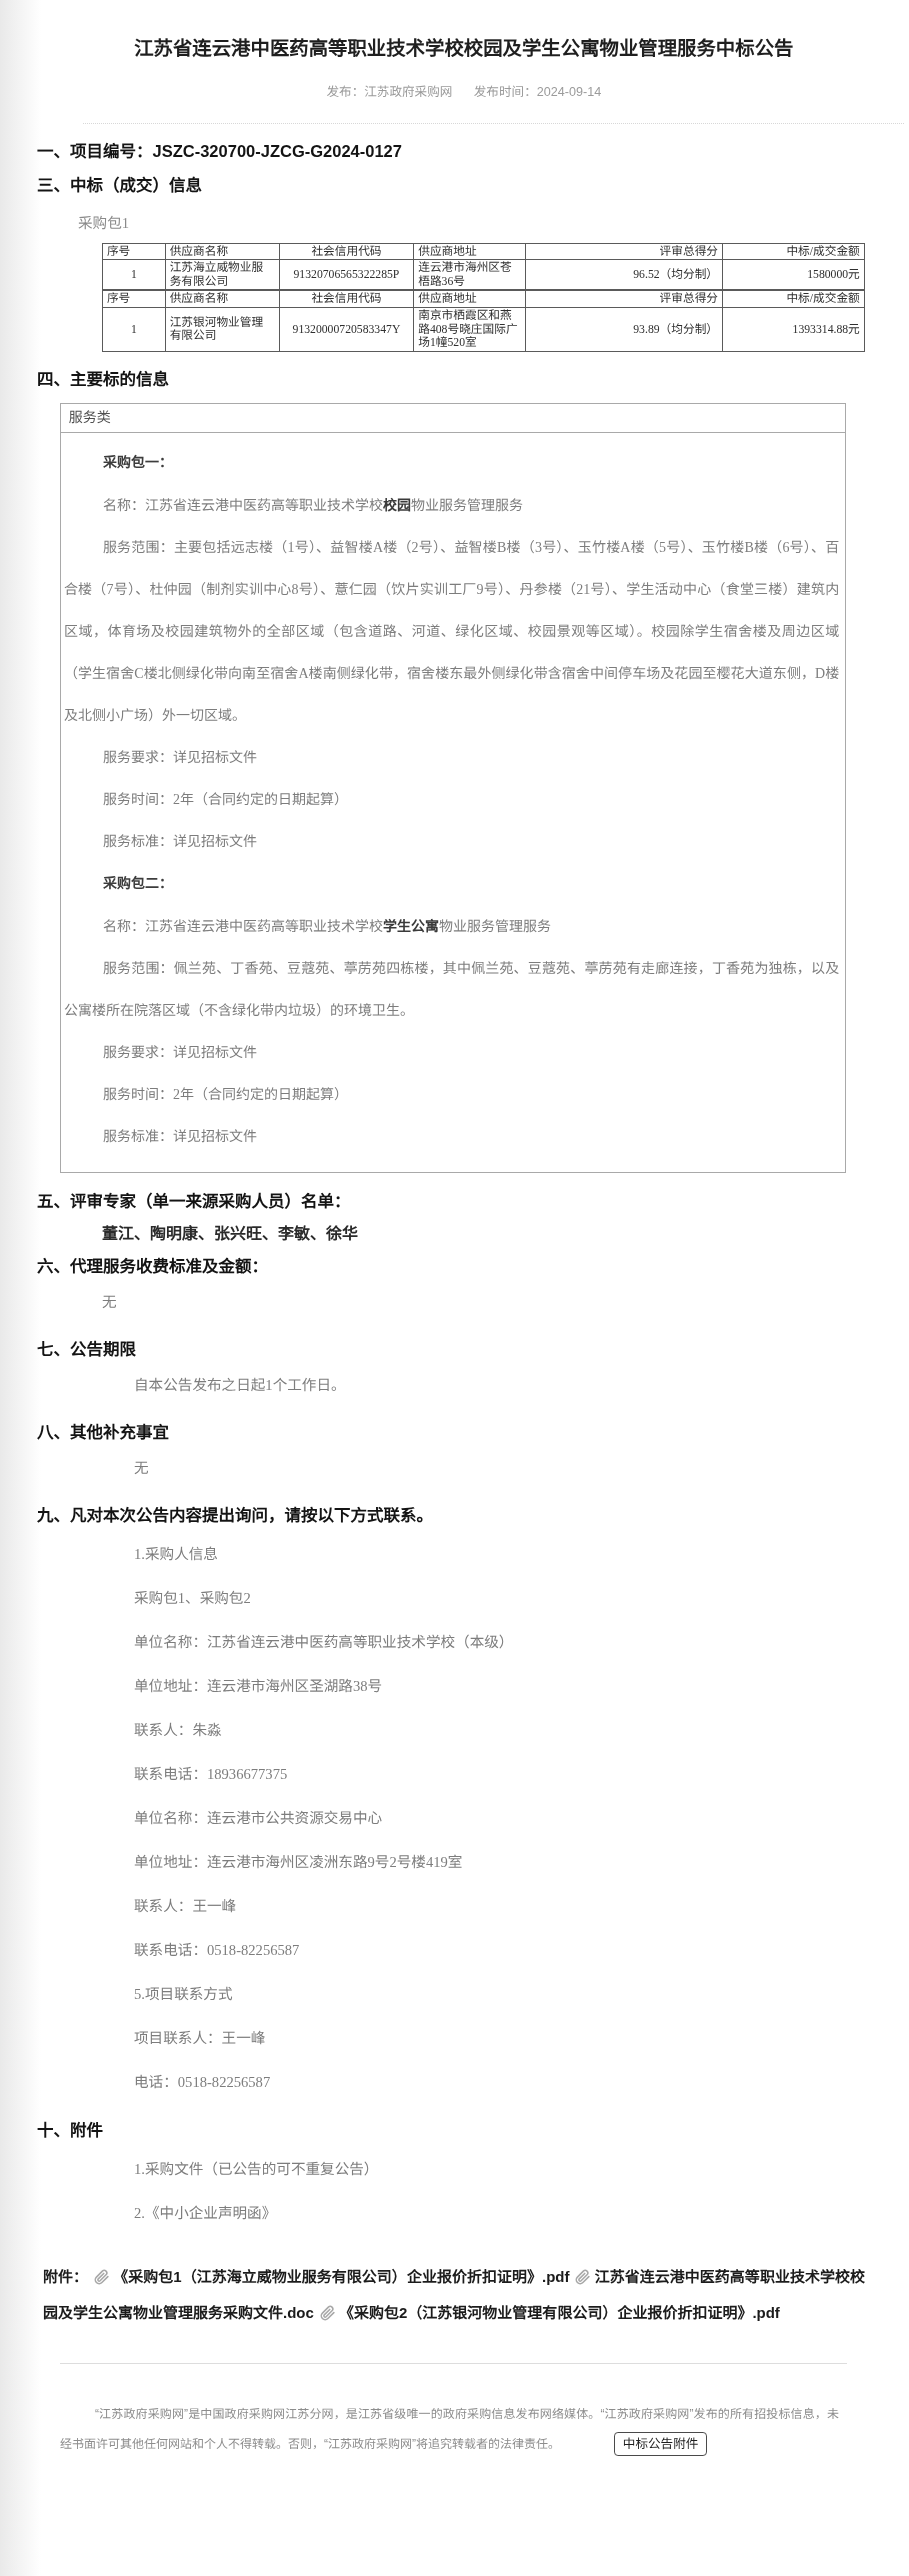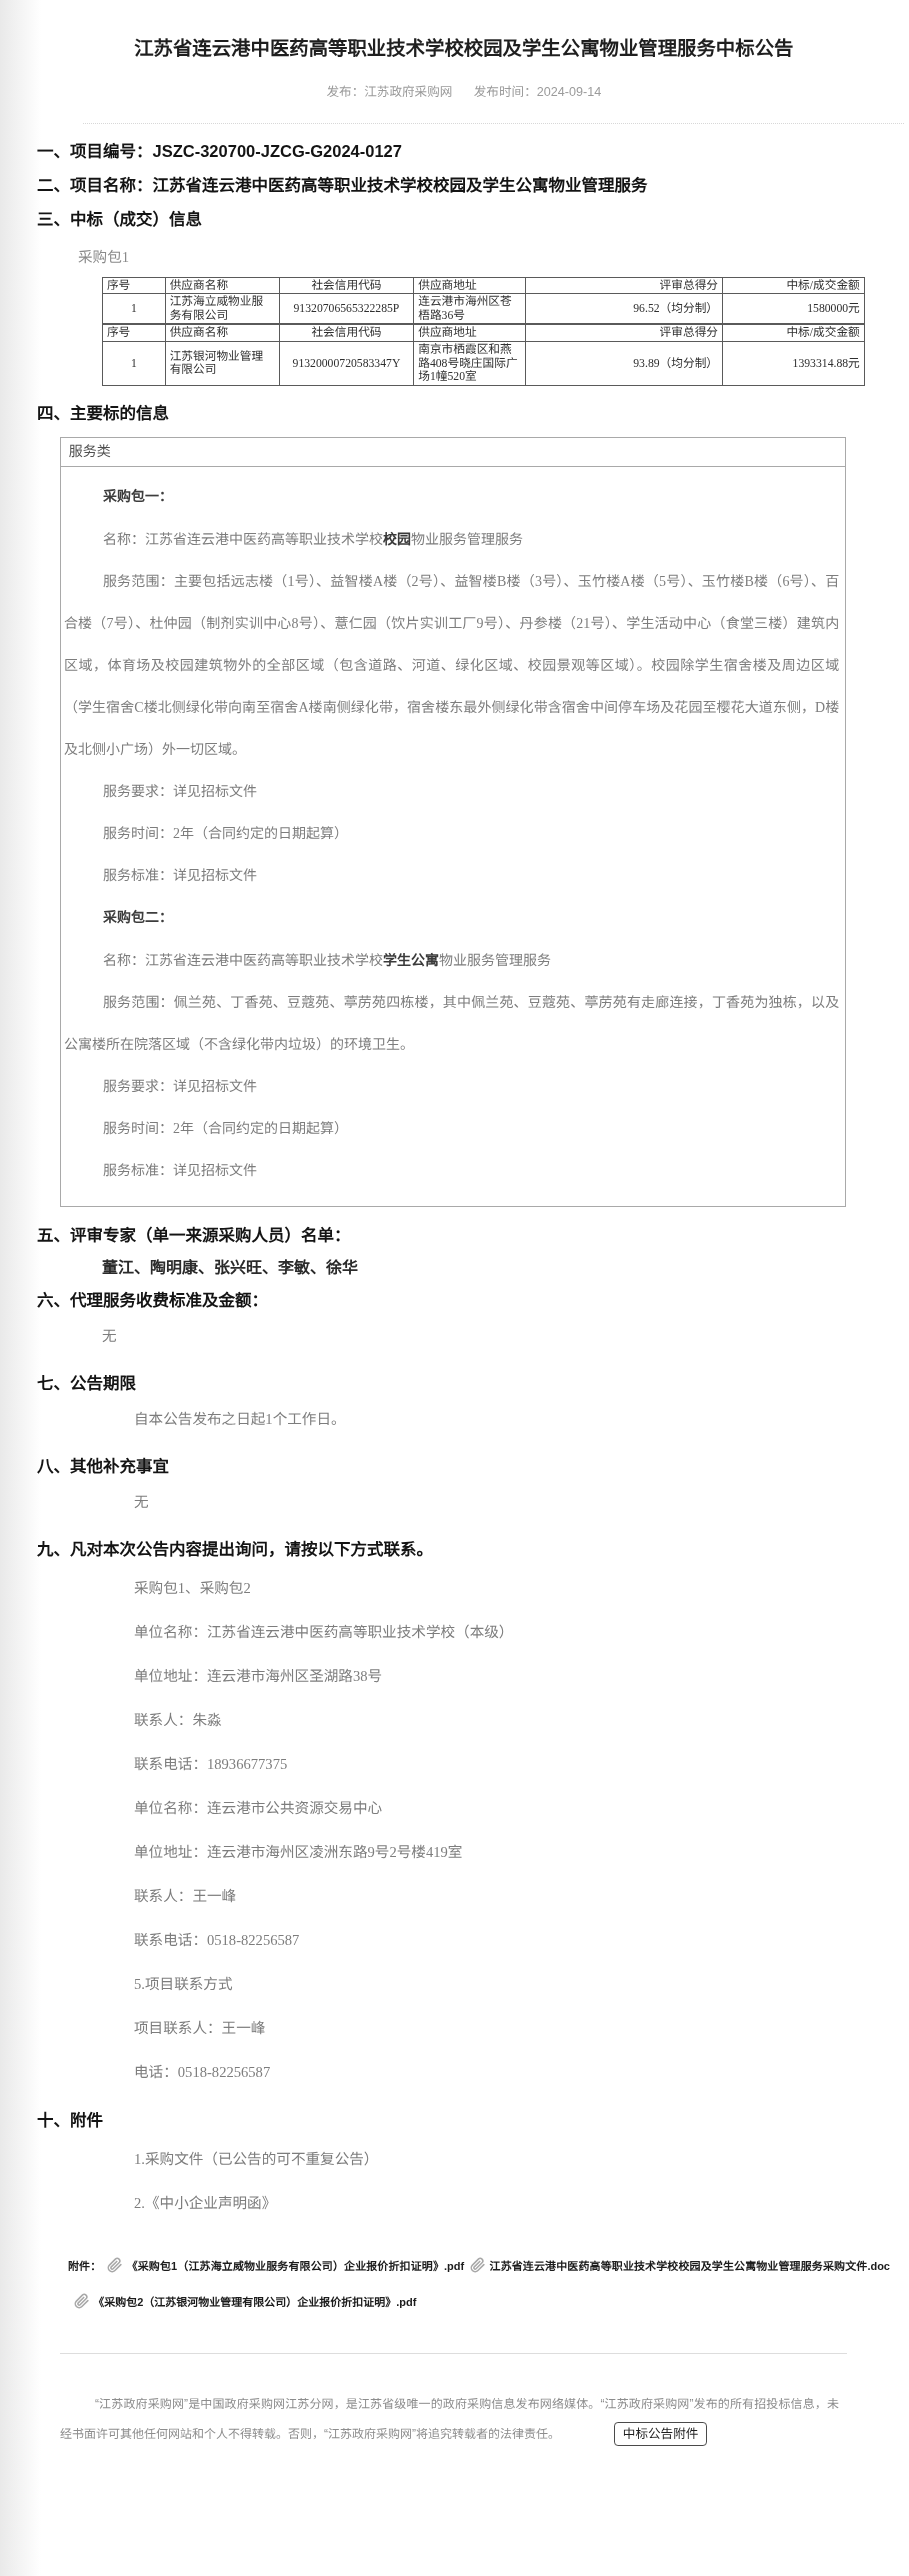--- a/index.html
+++ b/index.html
@@ -51,21 +51,21 @@
   .bold-em{font-weight:bold;color:#3a3a3a;
     font-family:"Liberation Sans","DejaVu Sans",sans-serif;}
 
   .experts{margin-left:65px;color:#2b2b2b;font-weight:bold;font-size:16px;
     line-height:31px;font-family:"Liberation Sans","DejaVu Sans",sans-serif;}
   .plain{color:#7d7d7d;font-size:14.6px;line-height:39px;}
   .ind-105{margin-left:65px;}
   .ind-138{margin-left:97px;}
   .contact-line{margin-left:97px;color:#7d7d7d;font-size:14.6px;line-height:44px;}
 
-  .attach{margin:25px 0 0 31px;width:822px;color:#1c1c1c;font-size:11px;
+  .attach{margin:25px 0 0 6px;width:822px;color:#1c1c1c;font-size:15px;
     line-height:33px;font-family:"Liberation Sans","DejaVu Sans",sans-serif;
     font-weight:bold;text-align:justify;}
   .attach .file-link{color:#1c1c1c;text-decoration:none;cursor:pointer;}
   .clip{display:inline-block;vertical-align:-2.9px;margin:0 3.9px 0 5.8px;}
 
   hr.bottom-sep{margin:31px 0 0 23px;width:787px;border:none;
     border-top:1px solid #ddd;height:0;}
 
   .footer{margin:35px 0 0 23px;width:779px;color:#8d8d8d;font-size:12px;
     line-height:30px;font-family:"Liberation Sans","DejaVu Sans",sans-serif;
@@ -82,21 +82,20 @@
 
 <div class="container">
 
   <div class="title">江苏省连云港中医药高等职业技术学校校园及学生公寓物业管理服务中标公告</div>
   <div class="meta">
     <span>发布：江苏政府采购网</span><span class="sep-gap"></span><span>发布时间：2024-09-14</span>
   </div>
   <div class="dotted"></div>
 
   <div class="h mt"><span>一、项目编号：</span><span>JSZC-320700-JZCG-G2024-0127</span></div>
-  <div class="h"><span>二、项目名称：</span><span>江苏省连云港中医药高等职业技术学校校园及学生公寓物业管理服务</span></div>
   <div class="h">三、中标（成交）信息</div>
 
   <div class="pkg-label">采购包1</div>
   <table class="win-table">
     <tbody>
         <tr>
       <th class="col-no">序号</th>
       <th class="col-name">供应商名称</th>
       <th class="col-code">社会信用代码</th>
       <th class="col-addr">供应商地址</th>
@@ -161,20 +160,21 @@
   <div class="h">六、代理服务收费标准及金额：</div>
   <div class="plain ind-105">无</div>
 
   <div class="h mt">七、公告期限</div>
   <div class="plain ind-138">自本公告发布之日起1个工作日。</div>
 
   <div class="h mt">八、其他补充事宜</div>
   <div class="plain ind-138">无</div>
 
   <div class="h mt">九、凡对本次公告内容提出询问，请按以下方式联系。</div>
+  <div class="contact-line">1.采购人信息</div>
   <div class="contact-line">采购包1、采购包2</div>
   <div class="contact-line">单位名称：江苏省连云港中医药高等职业技术学校（本级）</div>
   <div class="contact-line">单位地址：连云港市海州区圣湖路38号</div>
   <div class="contact-line">联系人：朱淼</div>
   <div class="contact-line">联系电话：18936677375</div>
   <div class="contact-line">单位名称：连云港市公共资源交易中心</div>
   <div class="contact-line">单位地址：连云港市海州区凌洲东路9号2号楼419室</div>
   <div class="contact-line">联系人：王一峰</div>
   <div class="contact-line">联系电话：0518-82256587</div>
   <div class="contact-line">5.项目联系方式</div>

